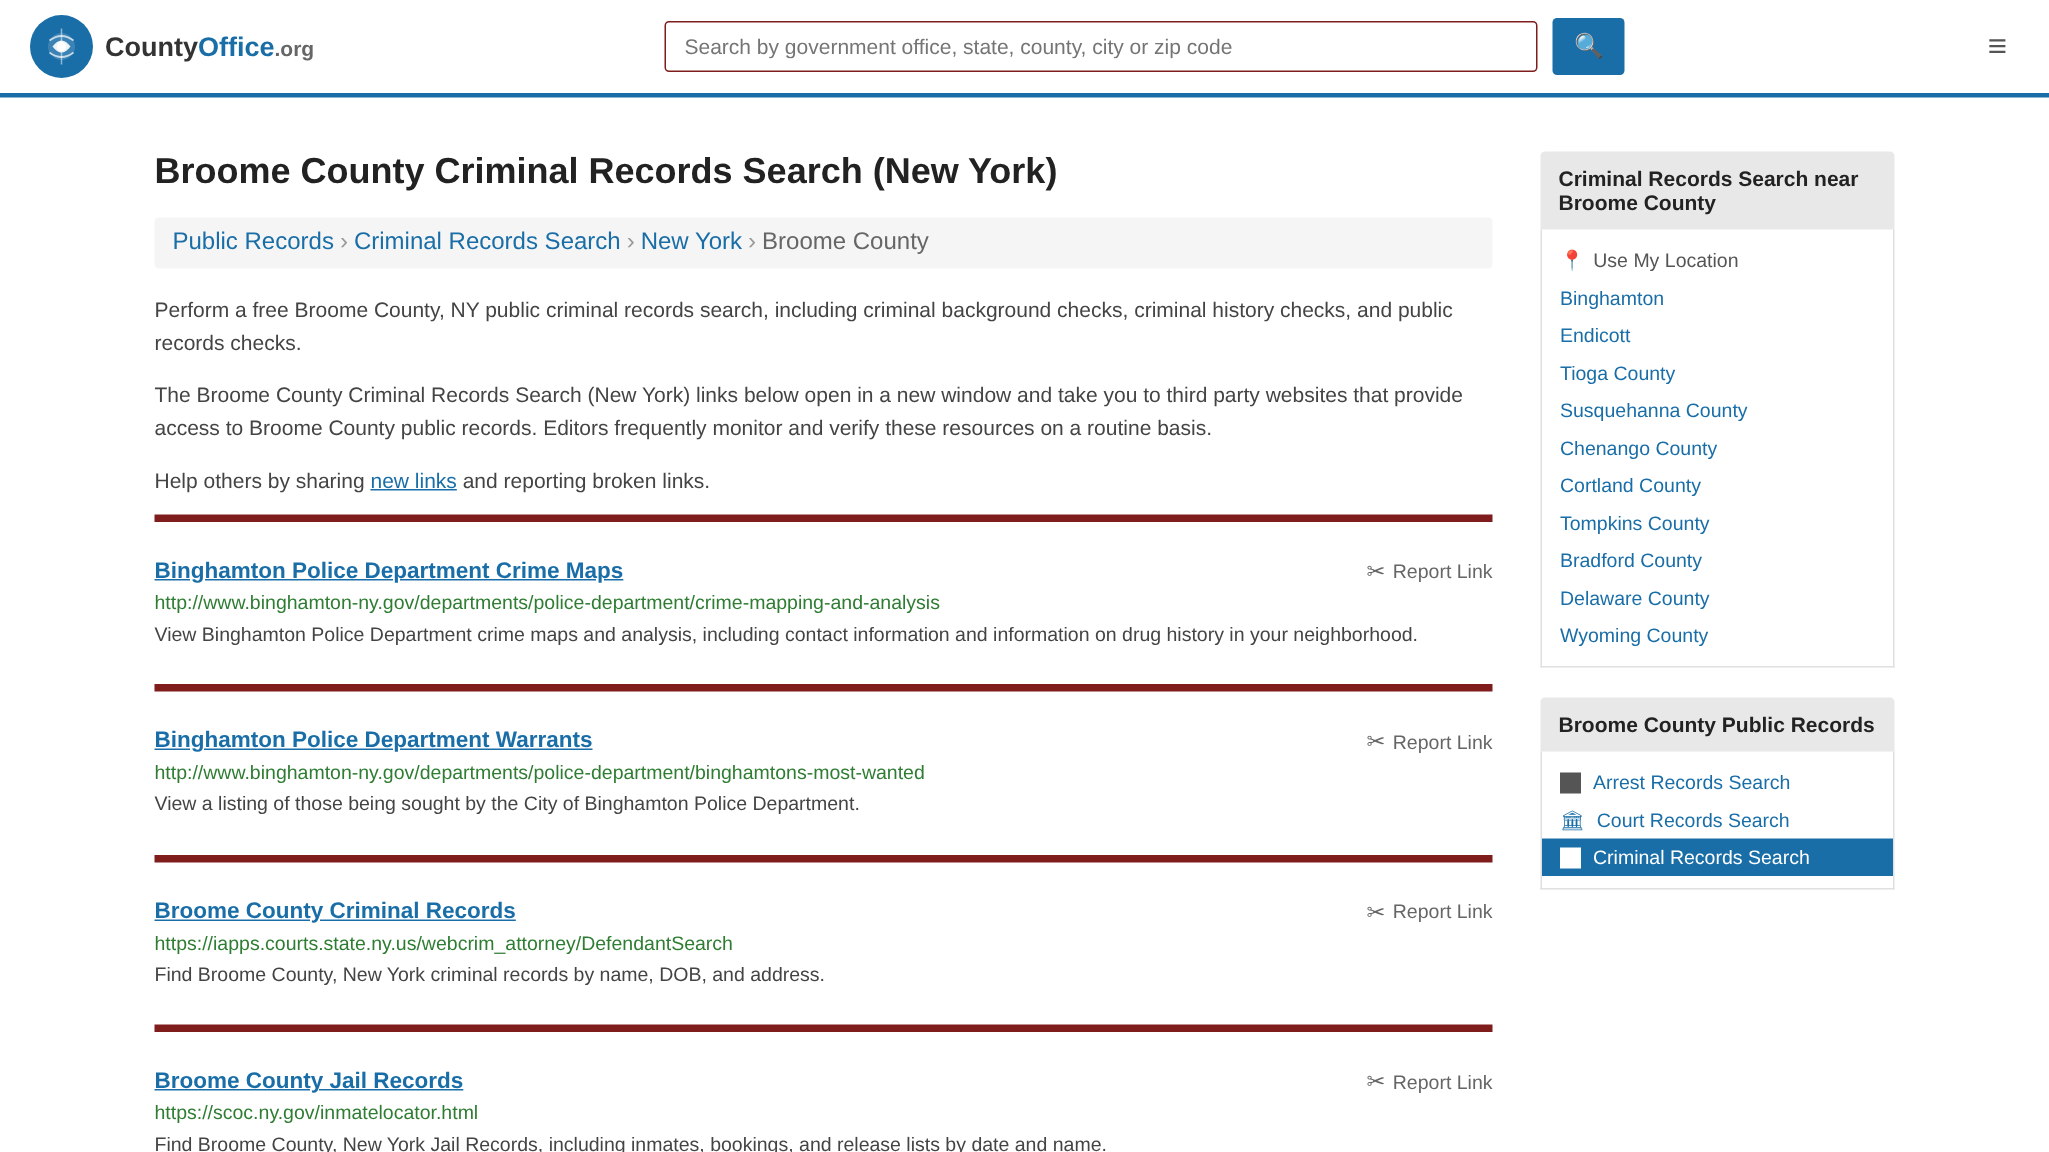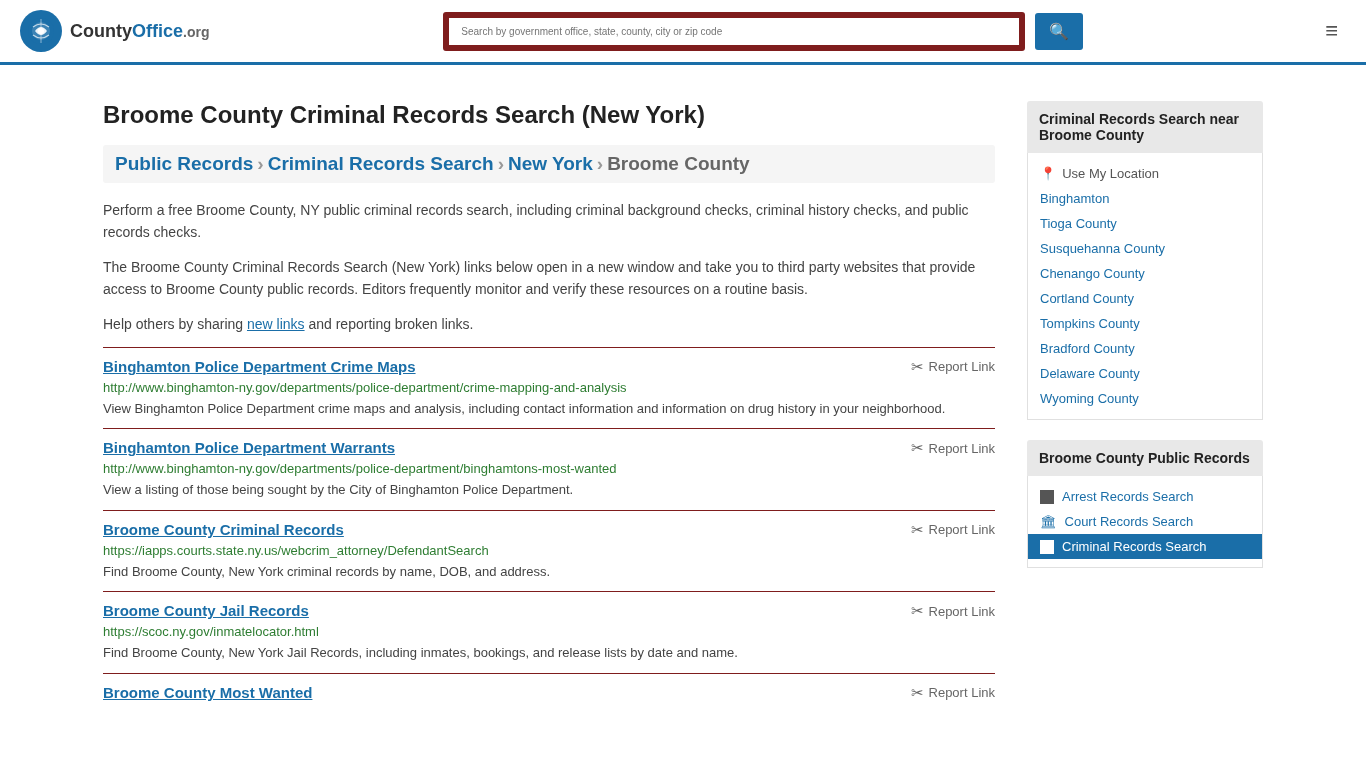--- a/index.html
+++ b/index.html
@@ -34,23 +34,23 @@
       display: flex;
       align-items: center;
       gap: 10px;
       flex: 1;
       max-width: 640px;
       margin: 0 30px;
     }
     .search-input {
       flex: 1;
       padding: 8px 12px;
-      border: 6px solid #7f1d1d;
+      border: 1px solid #7f1d1d;
       border-radius: 3px;
-      font-size: 10px;
+      font-size: 14px;
       color: #999;
       outline: none;
     }
     .search-btn {
       background: #1a6ea8;
       border: none;
       padding: 9px 14px;
       border-radius: 3px;
       cursor: pointer;
       color: white;
@@ -87,28 +87,27 @@
       font-weight: bold;
       color: #222;
       margin-bottom: 16px;
     }
 
     
     .breadcrumb {
       background: #f5f5f5;
       padding: 8px 12px;
       border-radius: 3px;
-      font-size: 19px;
+      font-size: 16px;
       color: #666;
       margin-bottom: 16px;
       display: flex;
       align-items: center;
       gap: 4px;
       flex-wrap: wrap;
-      font-weight: bold;
     }
     .breadcrumb a {
       color: #1a6ea8;
       text-decoration: none;
     }
     .breadcrumb-sep { color: #999; }
 
     
     .description {
       font-size: 14px;
@@ -116,22 +115,22 @@
       line-height: 1.6;
       margin-bottom: 12px;
     }
     .description a {
       color: #1a6ea8;
       text-decoration: underline;
     }
 
     
     .result-item {
-      border-top: 1px solid #7f1d1d;
-      padding: 10px 0;
+      border-top: 5px solid #7f1d1d;
+      padding: 24px 0;
     }
     .result-title-row {
       display: flex;
       justify-content: space-between;
       align-items: flex-start;
       margin-bottom: 4px;
     }
     .result-title {
       font-size: 15px;
       font-weight: bold;
@@ -351,20 +350,23 @@
         <a href="#" class="use-location">
           <span style="color:#555;">📍</span>
           <span>Use My Location</span>
         </a>
       </li>
       <div id="nearby-links">
           <li>
             <a href="#">Binghamton</a>
           </li>
           <li>
+            <a href="#">Endicott</a>
+          </li>
+          <li>
             <a href="#">Tioga County</a>
           </li>
           <li>
             <a href="#">Susquehanna County</a>
           </li>
           <li>
             <a href="#">Chenango County</a>
           </li>
           <li>
             <a href="#">Cortland County</a>

